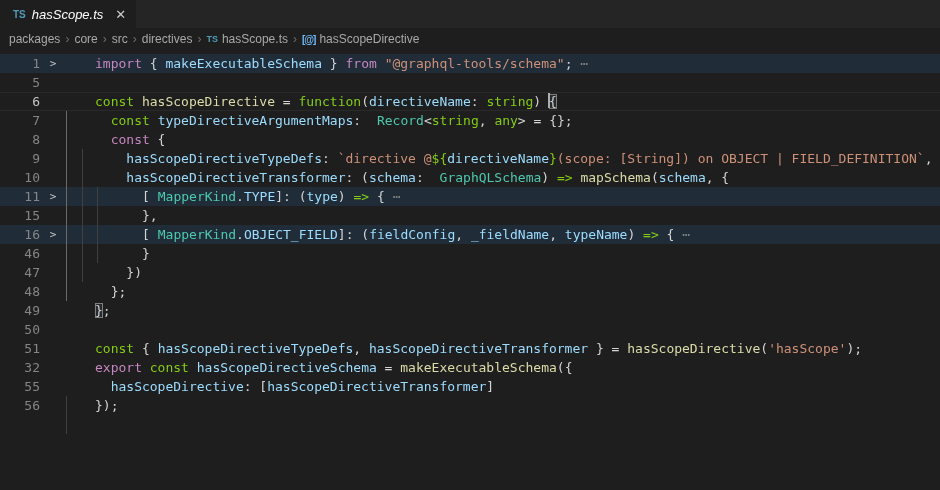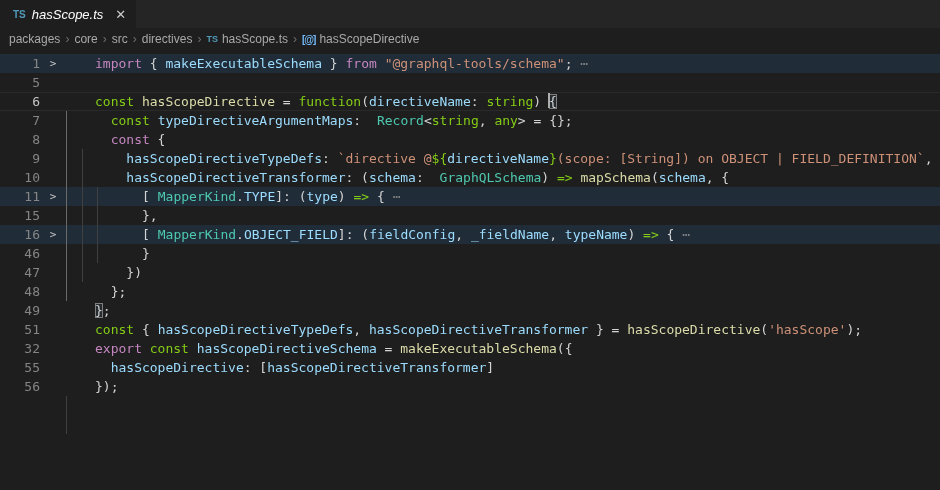--- a/index.html
+++ b/index.html
@@ -96,20 +96,21 @@
     <div class="row"><span class="lnum">8</span><span class="gut-fold"></span><span class="code"><span class="tok-pn">  </span><span class="tok-kw">const</span><span class="tok-pn"> {</span></span></div>
     <div class="row"><span class="lnum">9</span><span class="gut-fold"></span><span class="code"><span class="tok-pn">    </span><span class="tok-var">hasScopeDirectiveTypeDefs</span><span class="tok-pn">: </span><span class="tok-str">`directive @</span><span class="tok-kb">${</span><span class="tok-var">directiveName</span><span class="tok-kb">}</span><span class="tok-str">(scope: [String]) on OBJECT | FIELD_DEFINITION`</span><span class="tok-pn">,</span></span></div>
     <div class="row"><span class="lnum">10</span><span class="gut-fold"></span><span class="code"><span class="tok-pn">    </span><span class="tok-var">hasScopeDirectiveTransformer</span><span class="tok-pn">: (</span><span class="tok-var">schema</span><span class="tok-pn">: </span><span class="tok-type">GraphQLSchema</span><span class="tok-pn">) </span><span class="tok-kb">=&gt;</span><span class="tok-pn"> </span><span class="tok-fn">mapSchema</span><span class="tok-pn">(</span><span class="tok-var">schema</span><span class="tok-pn">, {</span></span></div>
     <div class="row hl"><span class="lnum">11</span><span class="gut-fold">&gt;</span><span class="code"><span class="tok-pn">      [</span><span class="tok-type">MapperKind</span><span class="tok-pn">.</span><span class="tok-var">TYPE</span><span class="tok-pn">]: (</span><span class="tok-var">type</span><span class="tok-pn">) </span><span class="tok-kb">=&gt;</span><span class="tok-pn"> {</span><span class="tok-fold"> ⋯</span></span></div>
     <div class="row"><span class="lnum">15</span><span class="gut-fold"></span><span class="code"><span class="tok-pn">      },</span></span></div>
     <div class="row hl"><span class="lnum">16</span><span class="gut-fold">&gt;</span><span class="code"><span class="tok-pn">      [</span><span class="tok-type">MapperKind</span><span class="tok-pn">.</span><span class="tok-var">OBJECT_FIELD</span><span class="tok-pn">]: (</span><span class="tok-var">fieldConfig</span><span class="tok-pn">, </span><span class="tok-var">_fieldName</span><span class="tok-pn">, </span><span class="tok-var">typeName</span><span class="tok-pn">) </span><span class="tok-kb">=&gt;</span><span class="tok-pn"> {</span><span class="tok-fold"> ⋯</span></span></div>
     <div class="row"><span class="lnum">46</span><span class="gut-fold"></span><span class="code"><span class="tok-pn">      }</span></span></div>
     <div class="row"><span class="lnum">47</span><span class="gut-fold"></span><span class="code"><span class="tok-pn">    })</span></span></div>
     <div class="row"><span class="lnum">48</span><span class="gut-fold"></span><span class="code"><span class="tok-pn">  };</span></span></div>
     <div class="row"><span class="lnum">49</span><span class="gut-fold"></span><span class="code"><span class="tok-bm">}</span><span class="tok-pn">;</span></span></div>
+    <div class="row"><span class="lnum">50</span><span class="gut-fold"></span><span class="code"></span></div>
     <div class="row"><span class="lnum">51</span><span class="gut-fold"></span><span class="code"><span class="tok-kb">const</span><span class="tok-pn"> { </span><span class="tok-var">hasScopeDirectiveTypeDefs</span><span class="tok-pn">, </span><span class="tok-var">hasScopeDirectiveTransformer</span><span class="tok-pn"> } = </span><span class="tok-fn">hasScopeDirective</span><span class="tok-pn">(</span><span class="tok-str">'hasScope'</span><span class="tok-pn">);</span></span></div>
     <div class="row"><span class="lnum">32</span><span class="gut-fold"></span><span class="code"><span class="tok-kw">export</span><span class="tok-pn"> </span><span class="tok-kb">const</span><span class="tok-pn"> </span><span class="tok-var">hasScopeDirectiveSchema</span><span class="tok-pn"> = </span><span class="tok-fn">makeExecutableSchema</span><span class="tok-pn">({</span></span></div>
     <div class="row"><span class="lnum">55</span><span class="gut-fold"></span><span class="code"><span class="tok-pn">  </span><span class="tok-var">hasScopeDirective</span><span class="tok-pn">: [</span><span class="tok-var">hasScopeDirectiveTransformer</span><span class="tok-pn">]</span></span></div>
     <div class="row"><span class="lnum">56</span><span class="gut-fold"></span><span class="code"><span class="tok-pn">});</span></span></div>
     <div class="guide active" style="left: 66px; top: 61px; height: 190px;"></div>
     <div class="guide" style="left: 82px; top: 99px; height: 133px;"></div>
     <div class="guide" style="left: 97px; top: 137px; height: 76px;"></div>
     <div class="guide" style="left: 66px; top: 346px; height: 38px;"></div>
   </div>
 

